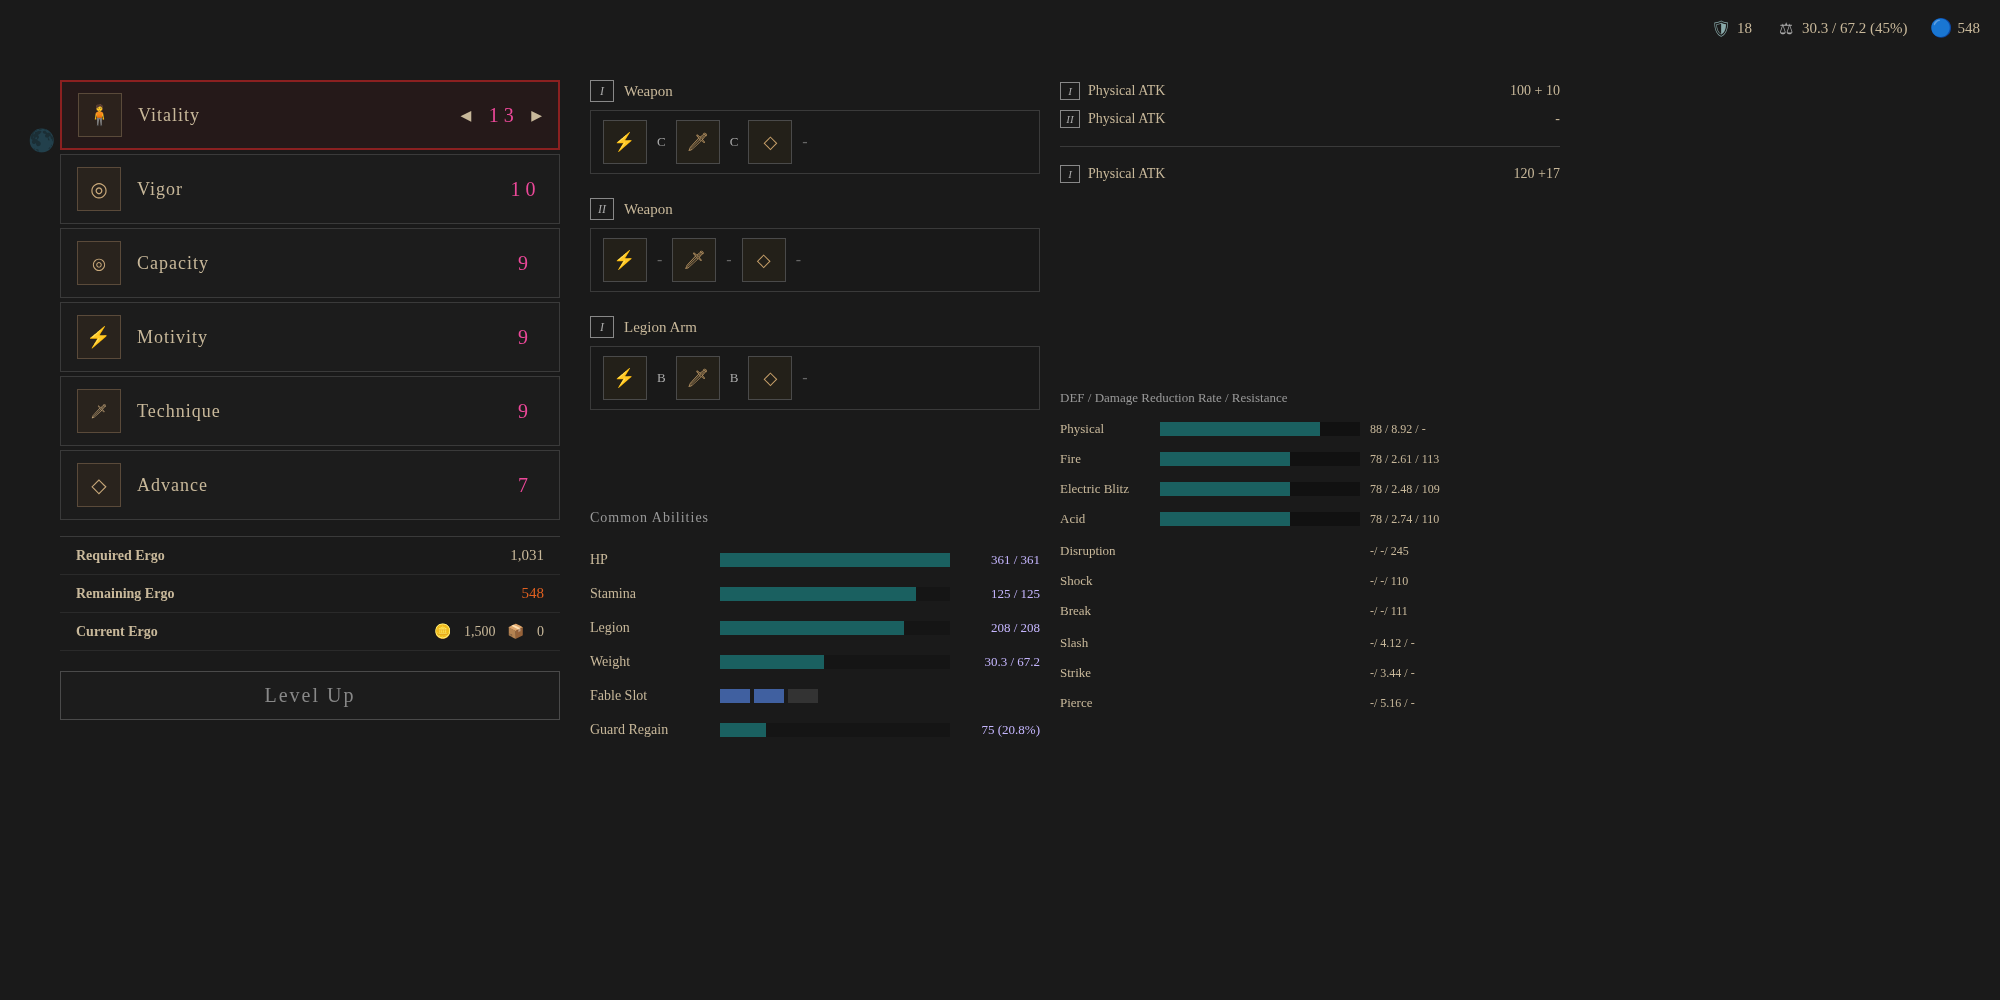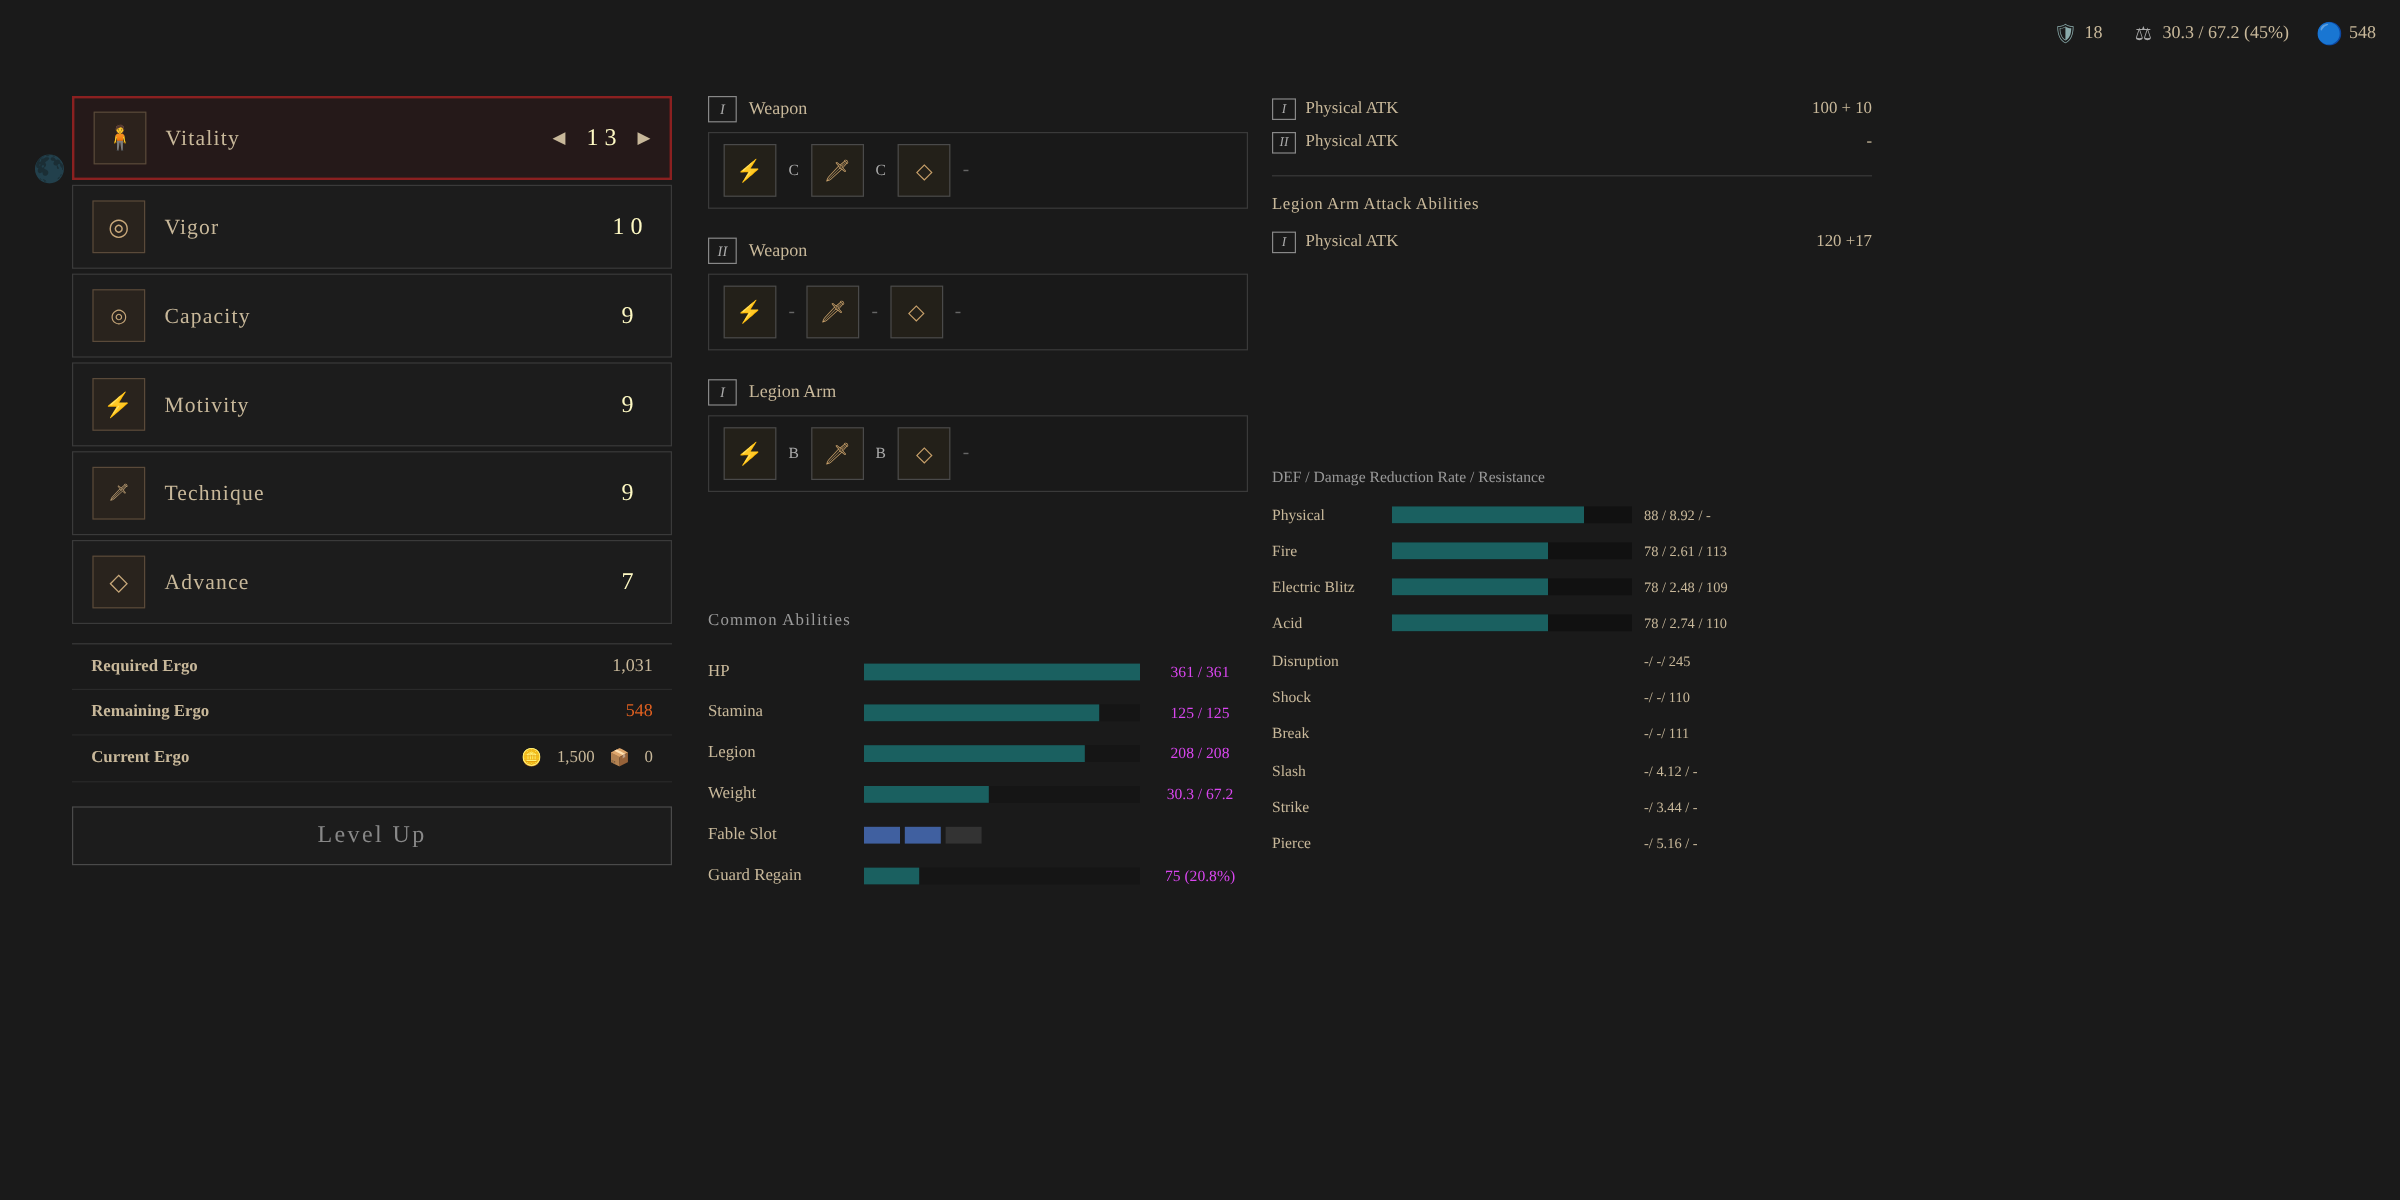--- a/index.html
+++ b/index.html
@@ -87,21 +87,21 @@
     .stat-arrows {
       display: flex;
       align-items: center;
       gap: 10px;
       font-size: 16px;
       color: #c8b89a;
     }
 
     .stat-value {
       font-size: 20px;
-      color: #fef9c3;
+      color: #ec4899;
       min-width: 40px;
       text-align: center;
     }
 
     .arrow-btn {
       color: #c8b89a;
       font-size: 14px;
       cursor: pointer;
     }
 
@@ -290,23 +290,23 @@
       height: 14px;
       background: #4060a0;
     }
 
     .fable-slot.empty {
       background: #333;
     }
 
     .ability-value {
       font-size: 13px;
-      color: #d946ef;
+      color: #c4b5fd;
       min-width: 80px;
-      text-align: center;
+      text-align: right;
     }
 
     
     .right-panel {
       position: absolute;
       left: 1060px;
       top: 80px;
       width: 500px;
     }
 
@@ -599,21 +599,20 @@
   <div class="attack-row">
     <div class="attack-label">
       <span style="width:20px;height:18px;border:1px solid #888;display:inline-flex;align-items:center;justify-content:center;font-size:11px;font-style:italic;color:#aaa;">II</span>
       <span>Physical ATK</span>
     </div>
     <span class="attack-value">-</span>
   </div>
 
   <hr class="section-divider">
 
-  <div class="right-section-title">Legion Arm Attack Abilities</div>
 
   <div class="attack-row">
     <div class="attack-label">
       <span style="width:20px;height:18px;border:1px solid #888;display:inline-flex;align-items:center;justify-content:center;font-size:11px;font-style:italic;color:#aaa;">I</span>
       <span>Physical ATK</span>
     </div>
     <span class="attack-value">120 +17</span>
   </div>
 
 </div>

